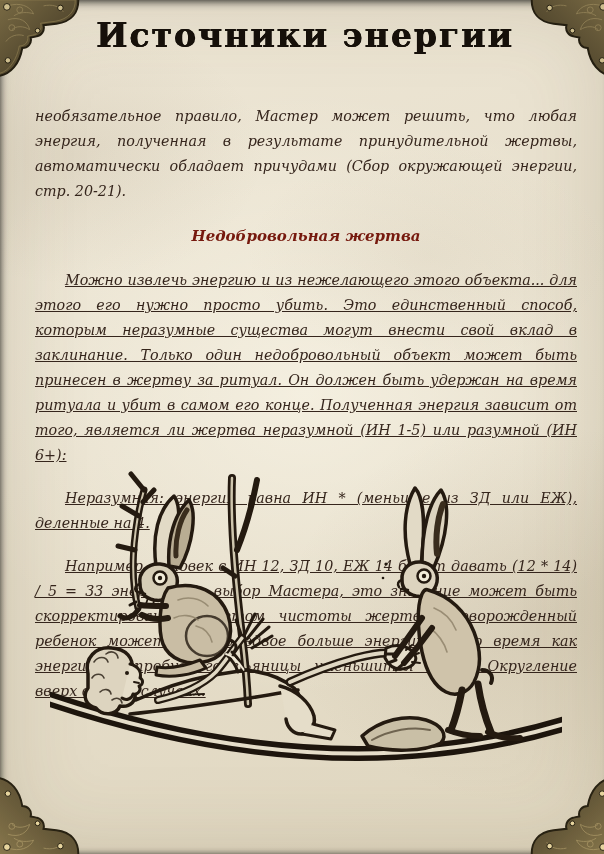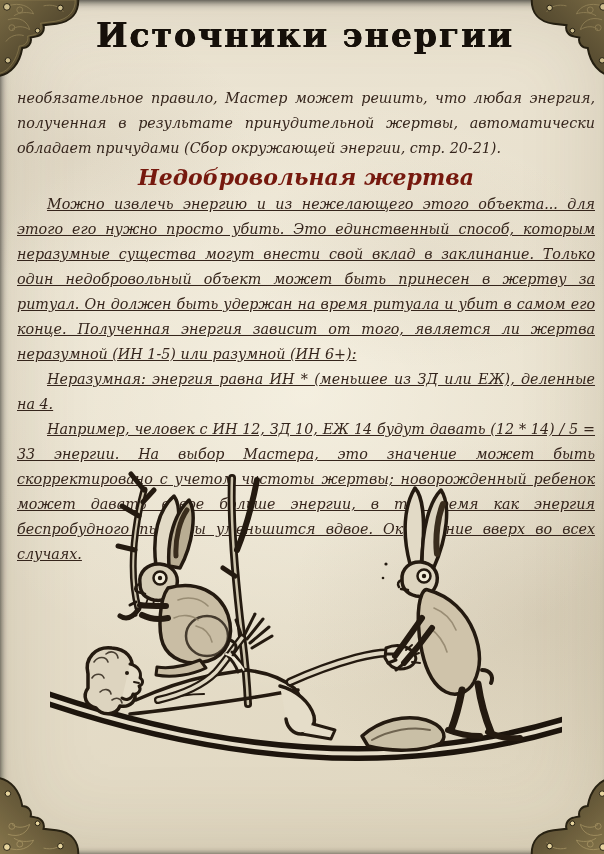--- a/index.html
+++ b/index.html
@@ -29,25 +29,25 @@
     position:absolute;top:16px;left:0;right:0;text-align:center;
     font-family:"DejaVu Serif", serif;font-weight:bold;font-size:33px;
     letter-spacing:2px;color:#16100a;
     text-shadow:.6px 0 0 #16100a, 0 .4px 0 #16100a;
   }
   .content{
     position:absolute;left:17px;right:15px;top:86px;
     font-family:"DejaVu Serif", serif;font-style:italic;
     font-size:14.3px;line-height:25px;color:#35251c;text-align:justify;
   }
-  .content p{margin:0;}
+  .content p{margin:18px;}
   .indent{text-indent:30px;text-decoration:underline;}
   .section-heading{
     text-align:center;font-weight:bold;font-style:italic;
-    font-size:22px;color:#76190e;margin:2px 0 1px 0 !important;line-height:28px;
+    font-size:15px;color:#76190e;margin:2px 0 1px 0 !important;line-height:28px;
     text-indent:0;
   }
   .illustration{position:absolute;left:50px;top:468px;width:512px;height:300px;}
   .page-number{
     position:absolute;left:0;right:0;bottom:12px;text-align:right;
     font-family:"DejaVu Serif", serif;font-style:italic;font-size:27px;color:#16110b;
   }
 </style>
 </head>
 <body>

